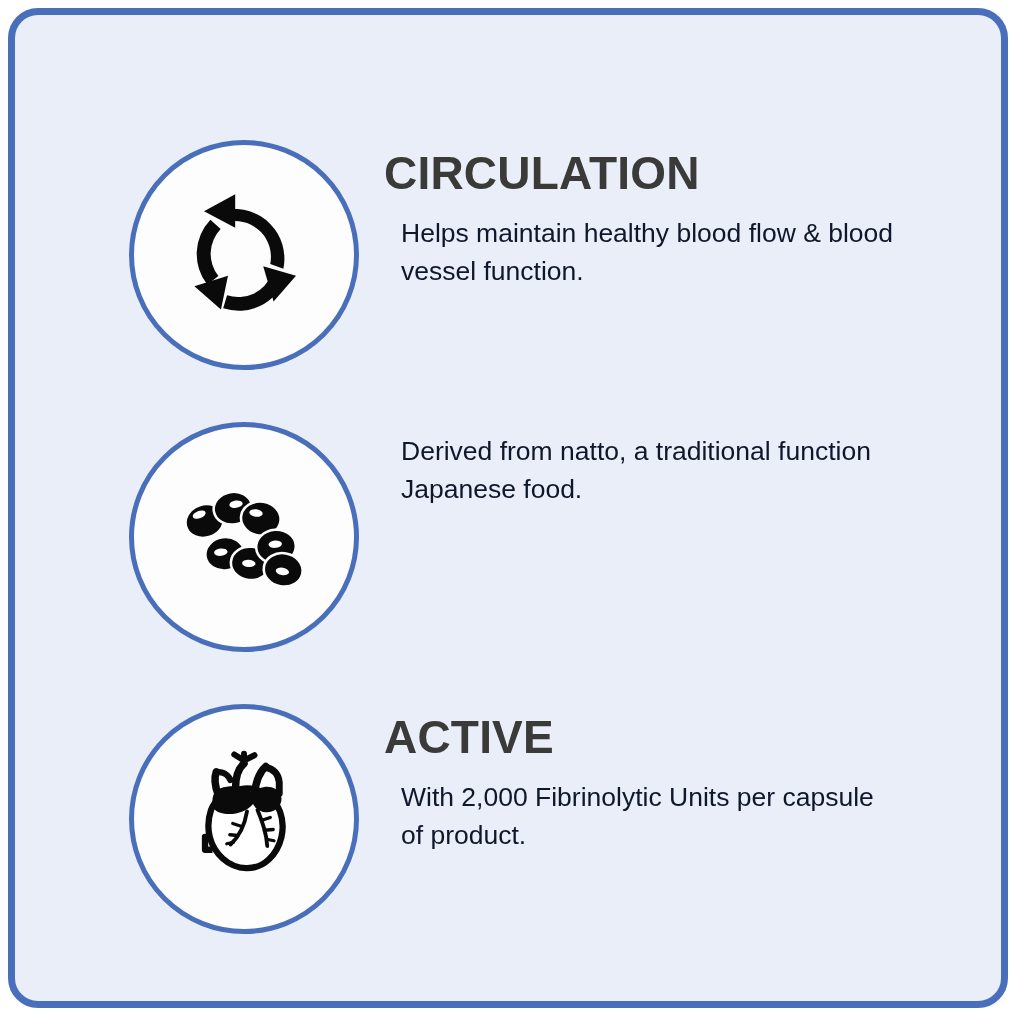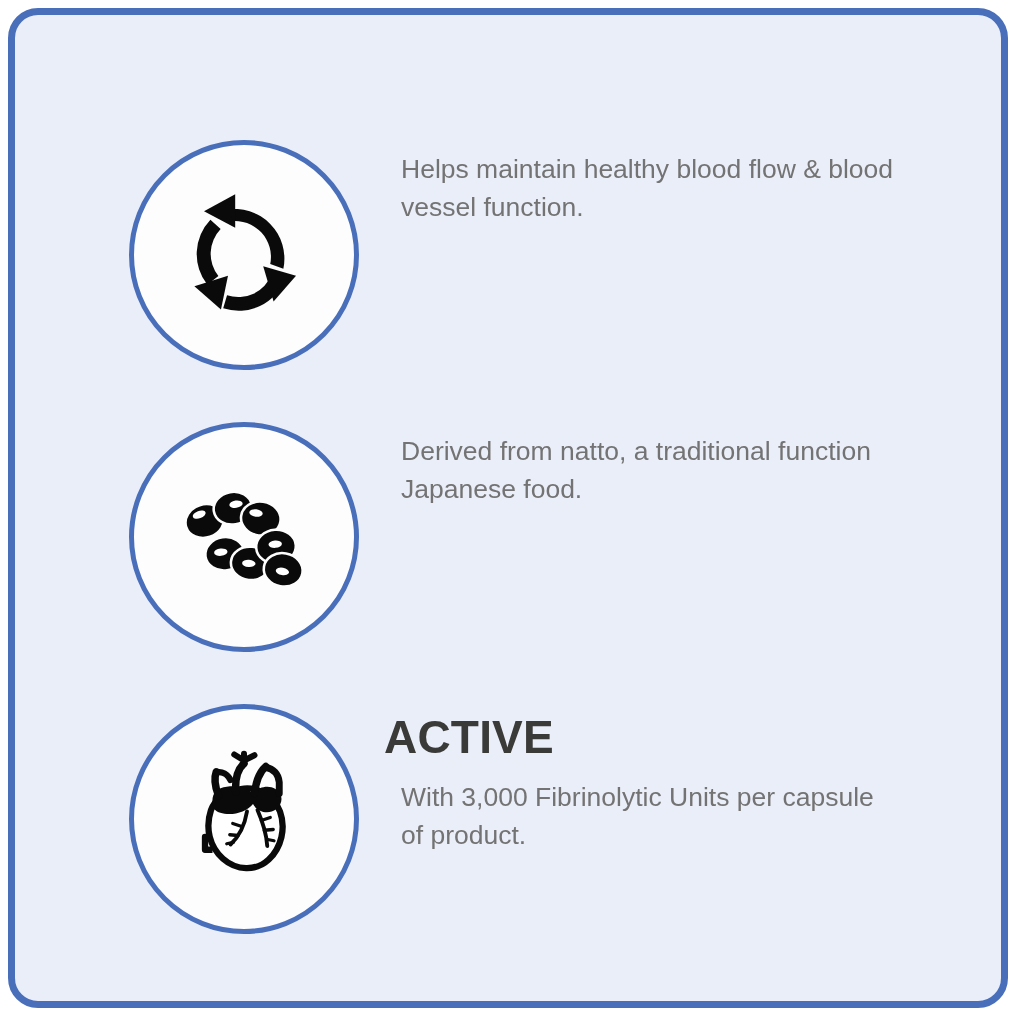--- a/index.html
+++ b/index.html
@@ -64,21 +64,21 @@
     font-size: 46px;
     font-weight: bold;
     letter-spacing: 0.2px;
     line-height: 1.0;
     padding-top: 18px;
   }
   .feature-body {
     margin: 0;
     padding-top: 19px;
     padding-left: 17px;
-    color: #737373;
+    color: #0f172a;
     font-size: 26.5px;
     line-height: 1.42;
     max-width: 500px;
   }
 </style>
 </head>
 <body>
 
 <div id="infographic-card">
 
@@ -106,20 +106,21 @@
                      A31 31 0 0 0 75.6 65.0
                      L67.3 62.0
                      A22.4 22.4 0 0 1 39.4 75.2
                      Z"></path>
             <polygon points="62.0,57.0 82.5,63.0 68.5,79.0"></polygon>
           </g>
         </svg>
       </span>
     </div>
     <div class="feature-text">
+      <h2 class="feature-heading">CIRCULATION</h2>
       <p class="feature-body">Helps maintain healthy blood flow &amp; blood vessel function.</p>
     </div>
   </div>
 
   <div class="feature-row" id="feature-row-1">
     <div class="icon-badge">
       <span>
         <svg width="160" height="160" viewBox="0 0 100 100" aria-hidden="true">
           <g fill="#0a0a0a" stroke="#fdfdfd" stroke-width="1.6">
             <ellipse cx="25.5" cy="40.0" rx="12.2" ry="10.4" transform="rotate(-18 25.5 40.0)"></ellipse>
@@ -184,17 +185,17 @@
 
           <path d="M52.0 45.0 C50.5 54.0 47.0 61.5 41.0 67.0" fill="none" stroke="#0a0a0a" stroke-width="2.6" stroke-linecap="round"></path>
           <path d="M48.5 55.0 L42.5 53.0 M46.0 61.0 L40.5 60.5 M43.0 65.5 L38.5 66.5" fill="none" stroke="#0a0a0a" stroke-width="2.2" stroke-linecap="round"></path>
           <path d="M59.0 44.0 C62.5 52.0 65.0 60.0 65.5 68.0" fill="none" stroke="#0a0a0a" stroke-width="2.6" stroke-linecap="round"></path>
           <path d="M61.5 51.0 L67.5 49.0 M63.5 57.5 L69.5 57.0 M65.0 63.5 L70.0 64.5" fill="none" stroke="#0a0a0a" stroke-width="2.2" stroke-linecap="round"></path>
         </svg>
       </span>
     </div>
     <div class="feature-text">
       <h2 class="feature-heading">ACTIVE</h2>
-      <p class="feature-body">With 3,000 Fibrinolytic Units per capsule of product.</p>
+      <p class="feature-body">With 2,000 Fibrinolytic Units per capsule of product.</p>
     </div>
   </div>
 
 </div>
 
 </body></html>

